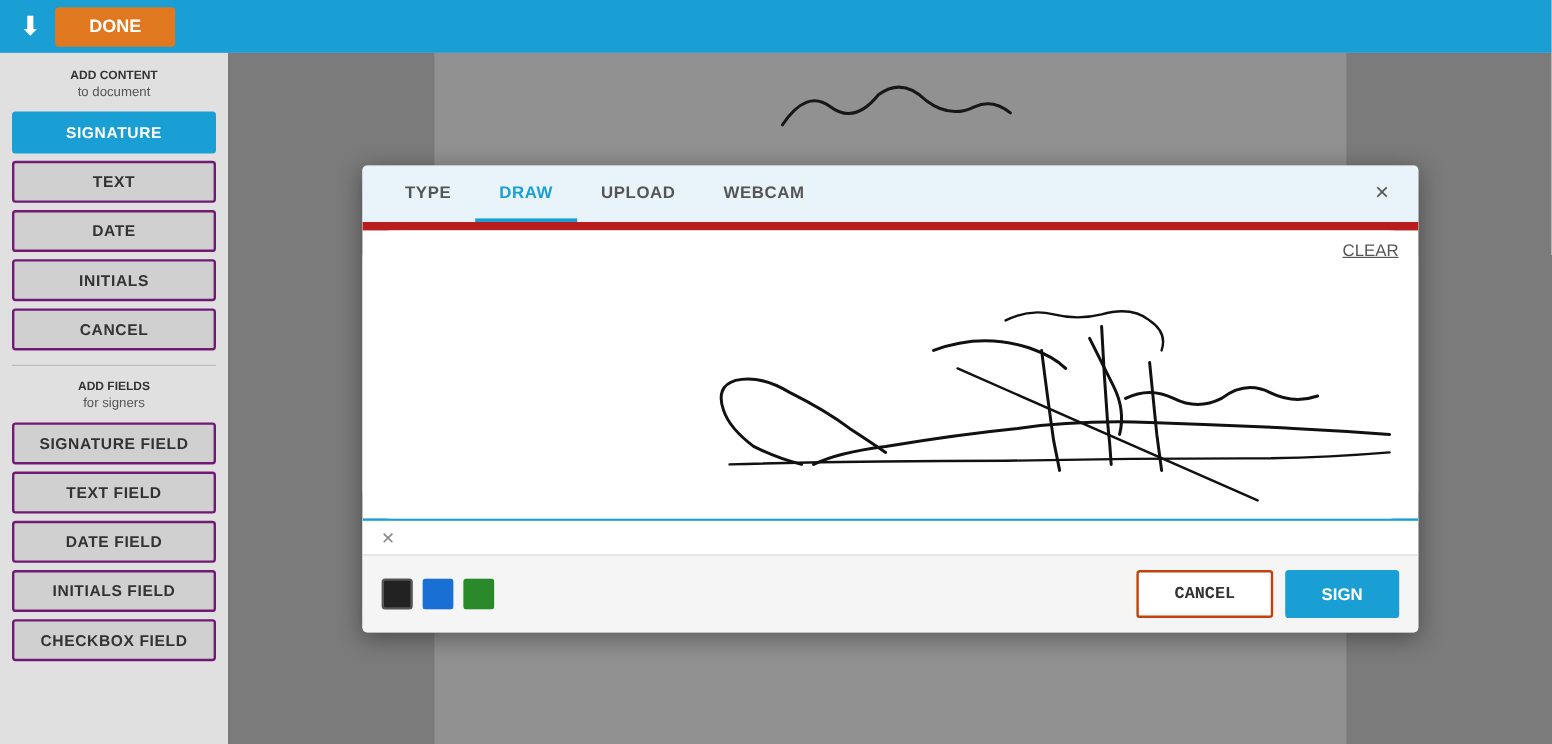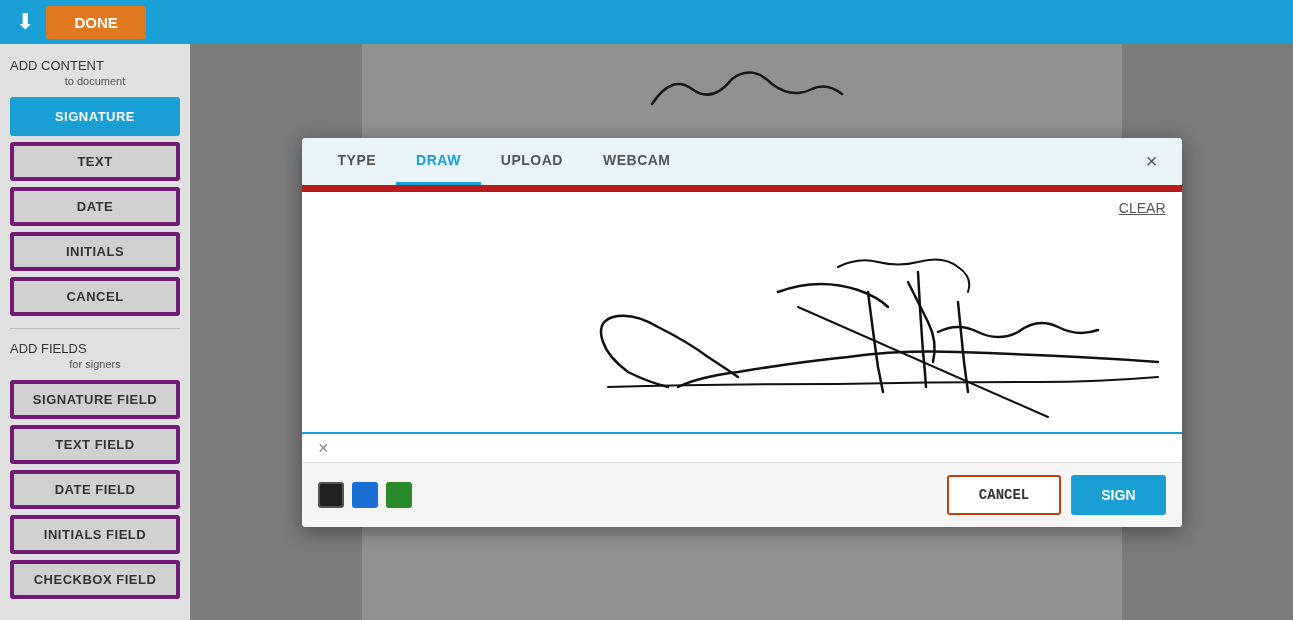--- a/index.html
+++ b/index.html
@@ -62,44 +62,44 @@
 
     
     #sidebar {
       width: 190px;
       background: #e0e0e0;
       padding: 14px 10px;
       flex-shrink: 0;
       overflow-y: auto;
     }
     .sidebar-section-title {
-      font-size: 13px;
-      font-weight: normal;
+      font-size: 10px;
+      font-weight: bold;
       color: #333;
-      text-align: left;
+      text-align: center;
       margin-bottom: 2px;
     }
     .sidebar-section-sub {
       font-size: 11px;
       color: #555;
       text-align: center;
       margin-bottom: 10px;
     }
     .sidebar-divider {
       border: none;
       border-top: 1px solid #bbb;
       margin: 12px 0;
     }
     .sidebar-btn {
       display: block;
       width: 100%;
       padding: 8px 0;
       margin-bottom: 6px;
       background: #d0d0d0;
-      border: 4px solid #701a75;
+      border: 2px solid #701a75;
       border-radius: 3px;
       font-size: 13px;
       font-weight: bold;
       color: #333;
       cursor: pointer;
       letter-spacing: 0.5px;
     }
     .sidebar-btn.active {
       background: #1a9fd4;
       color: white;

